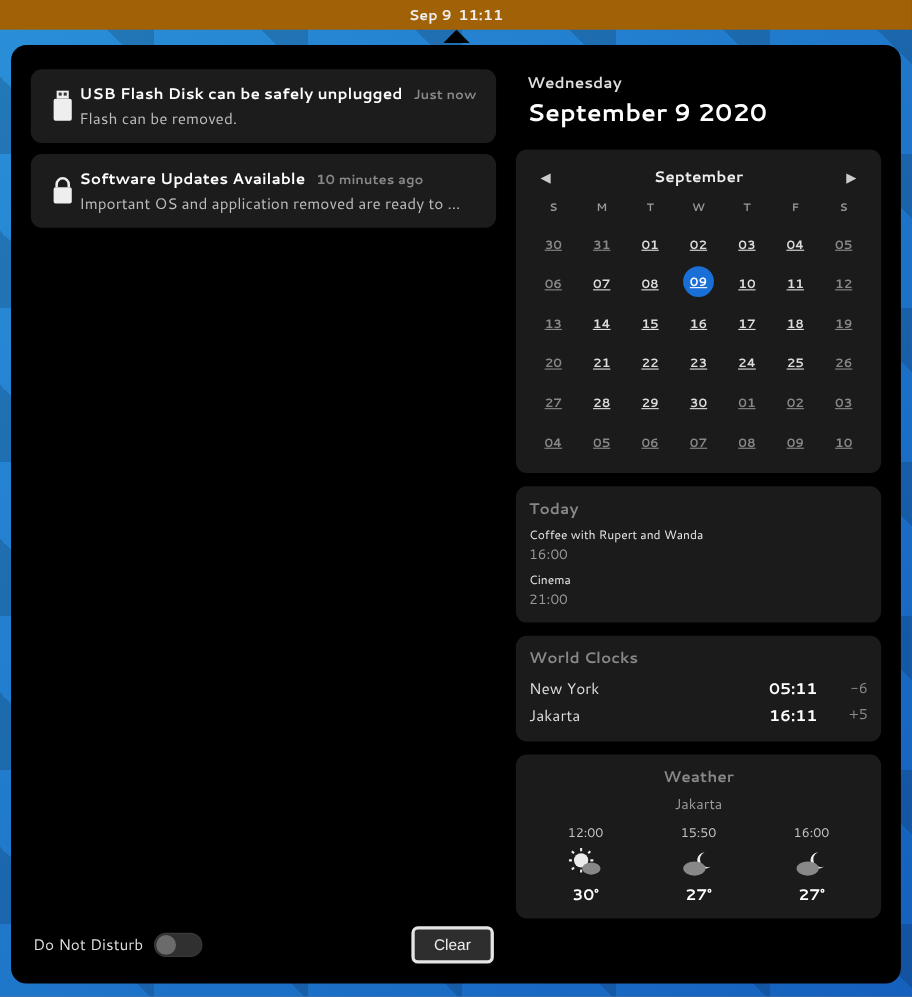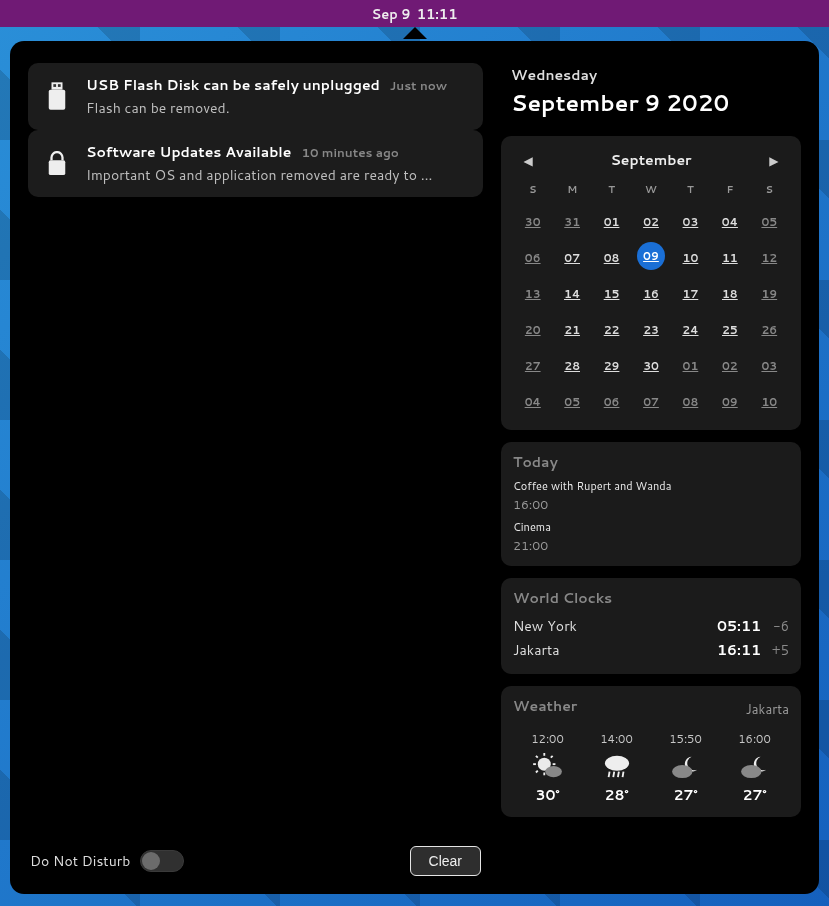--- a/index.html
+++ b/index.html
@@ -14,21 +14,21 @@
   .bg-pattern {
     position:absolute; inset:0;
     background:
       linear-gradient(45deg, rgba(0,0,0,0.15) 25%, transparent 25%, transparent 75%, rgba(0,0,0,0.15) 75%),
       linear-gradient(135deg, #2a8fd8 0%, #1560bd 100%);
     background-size: 140px 140px, cover;
   }
   .topbar {
     position: relative;
     height: 27px;
-    background: #701a75;
+    background: #a16207;
     display:flex; align-items:center; justify-content:center;
     font-size: 13px; font-weight:700;
     z-index: 2;
   }
   .topbar span { margin: 0 3px; }
   .pointer {
     position:absolute;
     top:27px; left:50%; transform:translateX(-50%);
     width:0;height:0;
     border-left:12px solid transparent;
@@ -40,27 +40,28 @@
     position:absolute;
     top:41px; left:10px; right:10px; bottom:12px;
     background:#000;
     border-radius:14px;
     display:flex;
     padding:22px 18px 18px 18px;
     gap:18px;
     z-index:2;
   }
   .left-col { flex:1; display:flex; flex-direction:column; min-width:0;}
-  .right-col { width:300px; display:flex; flex-direction:column; gap:12px;}
+  .right-col { width:332px; display:flex; flex-direction:column; gap:12px;}
 
   .notif {
     background:#1c1c1c;
     border-radius:10px;
     padding:12px 14px;
-    display:flex; gap:14px;
+    display:flex; 
+    margin-bottom:10px;
   }
   .notif .icon-box {
     width:30px; height:36px; display:flex; align-items:center; justify-content:center;
     flex-shrink:0;
     margin-top:4px;
   }
   .notif .icon-box svg { fill:#f6f6f6; }
   .notif .body { flex:1; min-width:0; }
   .notif .title-row { display:flex; align-items:center; gap:10px; }
   .notif .title { font-weight:700; font-size:14px; color:#fff; }
@@ -78,21 +79,21 @@
     width:44px; height:22px; background:#303030; border-radius:22px; position:relative;
     border:1px solid #3a3a3a;
   }
   .switch .knob {
     position:absolute; left:1px; top:1px;
     width:18px; height:18px; border-radius:50%;
     background:#6b6b6b;
   }
   .clear-btn {
     background:#2e2e2e; color:#eee;
-    border:1px solid #e5e5e5;
+    border:3px solid #e5e5e5;
     border-radius:6px;
     padding:6px 18px;
     font-size:14px;
   }
 
   .date-header { padding:2px 8px 6px 10px; }
   .date-header .dow { font-size:14px; color:#ddd; font-weight:600;}
   .date-header .full { font-size:22px; font-weight:800; color:#fff; margin-top:2px;}
 
   .panel {
@@ -118,24 +119,24 @@
     margin:0 auto; padding:0;
     font-weight:700;
   }
 
   .event { margin-top:6px; }
   .event .t { font-size:11px; color:#e8e8e8; font-weight:500;}
   .event .when { font-size:12.5px; color:#9a9a9a; margin-top:1px;}
 
   .clock-row { display:flex; align-items:center; font-size:14px; padding:2px 0;}
   .clock-row .city { flex:1; color:#ddd;}
-  .clock-row .time { font-weight:700; color:#fff; margin-right:4px;}
+  .clock-row .time { font-weight:700; color:#fff; margin-right:22px;}
   .clock-row .off  { color:#8a8a8a; font-size:13px; width:24px; text-align:right;}
 
-  .weather-head { display:flex; align-items:center; justify-content:space-between;}
+  .weather-head { display:flex; align-items:center; justify-content:space-between;flex-direction:column;}
   .weather-head .city { color:#9a9a9a; font-size:13px;}
   .wrow { display:flex; justify-content:space-between; margin-top:8px;}
   .wcell { flex:1; text-align:center;}
   .wcell .h { font-size:11.5px; color:#c7c7c7; margin-bottom:6px;}
   .wcell svg { width:30px; height:26px; display:block; margin:0 auto; fill:#eaeaea;}
   .wcell .tmp { font-size:14px; font-weight:700; color:#fff; margin-top:6px;}
 </style>
 </head>
 <body>
 
@@ -313,35 +314,20 @@
                   <line x1="19" y1="19" x2="21" y2="21"></line>
                   <line x1="19" y1="5" x2="21" y2="3"></line>
                   <line x1="3" y1="21" x2="5" y2="19"></line>
                 </g>
                 <ellipse cx="22" cy="20" rx="9" ry="6" fill="#888"></ellipse>
               </svg>
             </div>
             <div class="tmp">30°</div>
           </div>
           <div class="wcell">
-            <div class="h">14:00</div>
-            <div>
-              <svg viewBox="0 0 32 28">
-                <ellipse cx="16" cy="11" rx="13" ry="8" fill="#eee"></ellipse>
-                <g stroke="#eee" stroke-width="2">
-                  <line x1="8" y1="20" x2="7" y2="26"></line>
-                  <line x1="13" y1="20" x2="12" y2="26"></line>
-                  <line x1="18" y1="20" x2="17" y2="26"></line>
-                  <line x1="23" y1="20" x2="22" y2="26"></line>
-                </g>
-              </svg>
-            </div>
-            <div class="tmp">28°</div>
-          </div>
-          <div class="wcell">
             <div class="h">15:50</div>
             <div>
               <svg viewBox="0 0 32 28">
                 <path d="M22 4a8 8 0 1 0 6 14 7 7 0 0 1-6-14z" fill="#eee"></path>
                 <ellipse cx="12" cy="20" rx="11" ry="7" fill="#888"></ellipse>
               </svg>
             </div>
             <div class="tmp">27°</div>
           </div>
           <div class="wcell">

